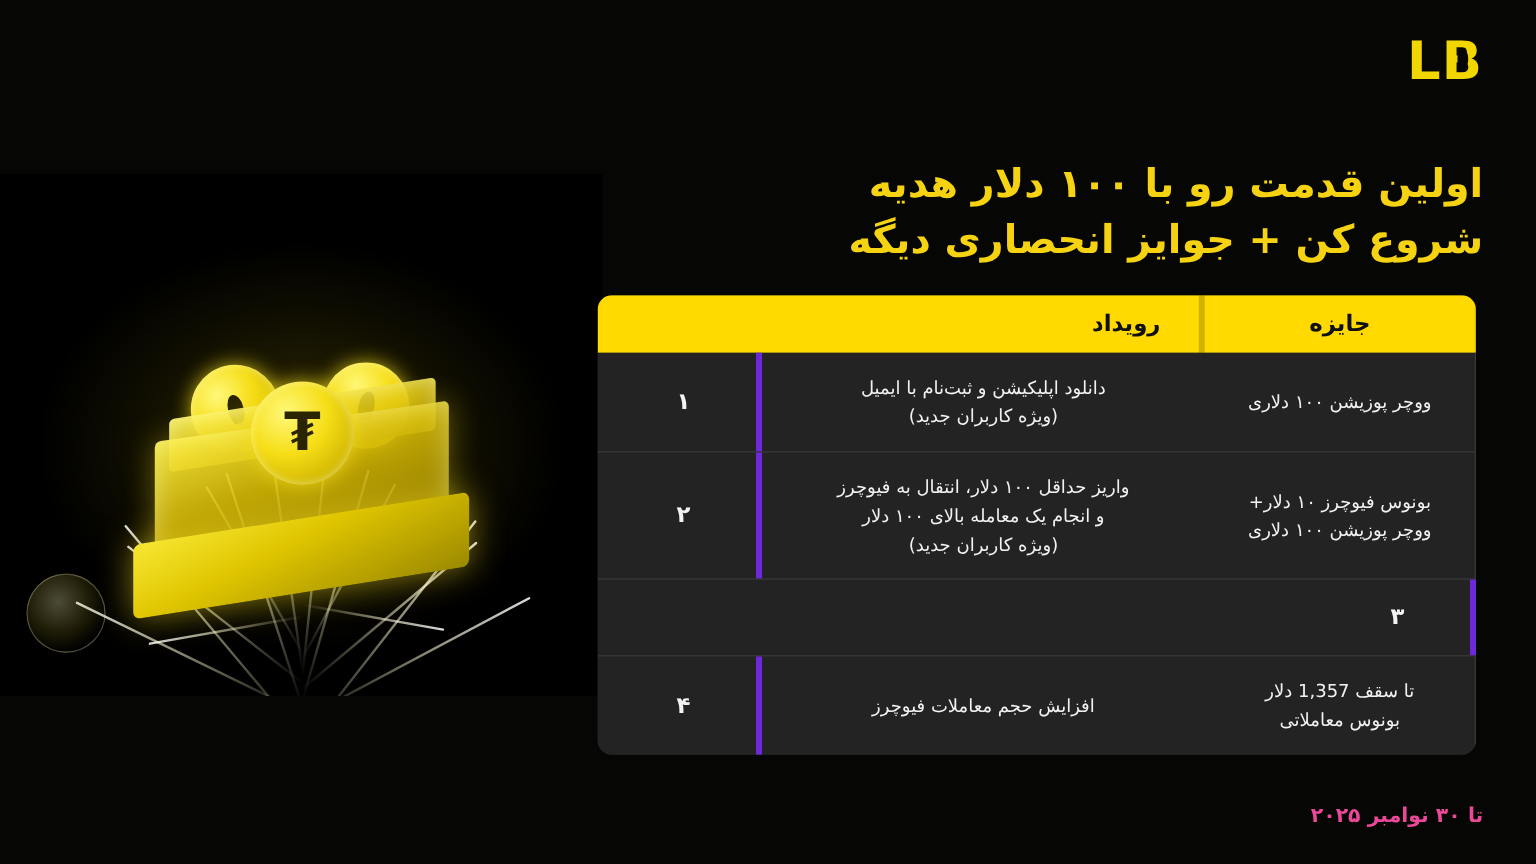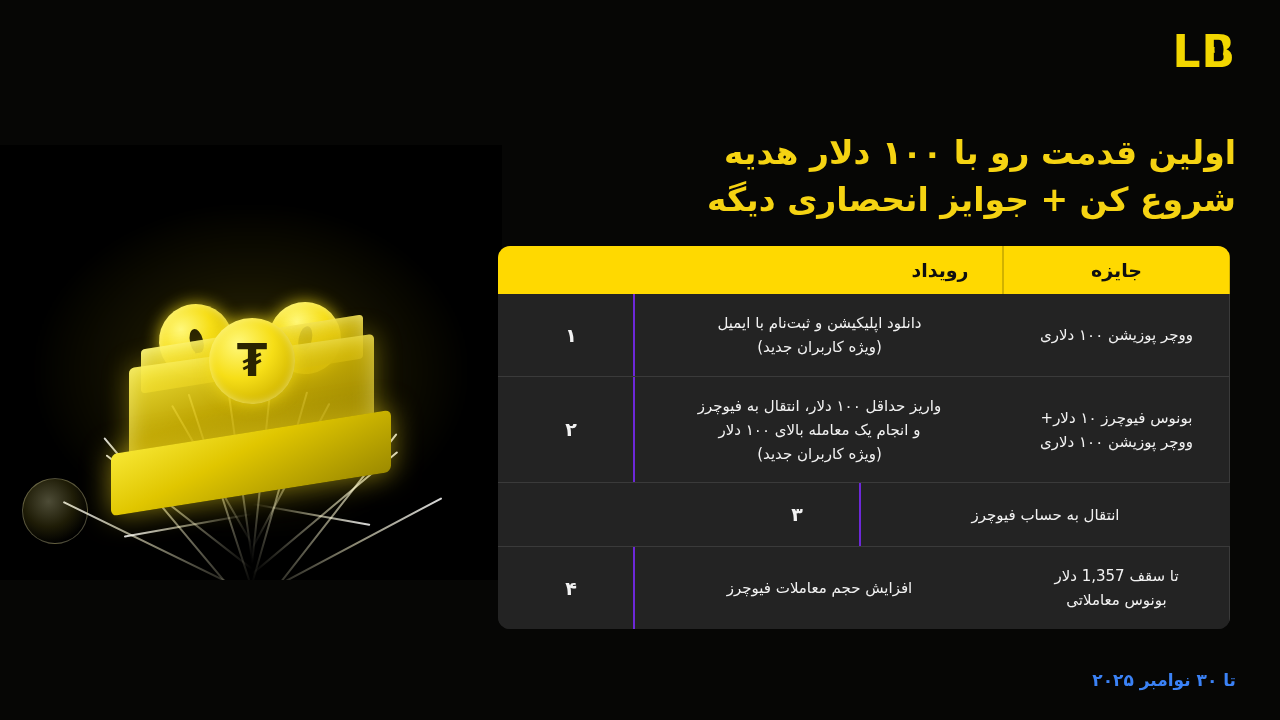--- a/index.html
+++ b/index.html
@@ -211,40 +211,40 @@
   }
   #promo-table .tbody .tr:first-child { border-top: none; }
   #promo-table .td {
     display: flex; align-items: center; justify-content: center;
     text-align: center;
     color: #f2f2f2;
     font-size: 15px;
     line-height: 1.6;
     padding: 14px 12px;
   }
-  #promo-table .col-event  { width: 126px; border-right: 2px solid #6d28d9; }
+  #promo-table .col-event  { width: 126px; border-right: 5px solid #6d28d9; }
   #promo-table .col-task   { width: 369px; }
   #promo-table .col-prize  { width: 226px; border-right: 1px solid #3a3a3a; }
   #promo-table .thead .col-event { border-right-color: rgba(0,0,0,0.18); }
   #promo-table .thead .col-prize { border-right-color: rgba(0,0,0,0.18); }
   #promo-table .td-event {
     font-size: 19px;
     font-weight: 700;
   }
   #promo-table .r1 .td { min-height: 82px; }
   #promo-table .r2 .td { min-height: 105px; }
   #promo-table .r3 .td { min-height: 63px; }
   #promo-table .r4 .td { min-height: 82px; }
   #promo-table .cell-text { display: block; }
 
   
   #footer-date {
     position: absolute;
     right: 44px; bottom: 30px;
-    color: #3b82f6;
+    color: #ec4899;
     font-size: 17px;
     font-weight: 700;
     text-align: right;
   }
 </style>
 </head>
 <body>
 
 <div id="stage">
 
@@ -329,25 +329,20 @@
           <div>
             <span class="cell-text">واریز حداقل ۱۰۰ دلار، انتقال به فیوچرز</span>
             <span class="cell-text">و انجام یک معامله بالای ۱۰۰ دلار</span>
             <span class="cell-text">(ویژه کاربران جدید)</span>
           </div>
         </div>
         <div class="td td-event col-event">۲</div>
       </div>
 
       <div class="tr r3">
-        <div class="td col-task">
-          <div>
-            <span class="cell-text">انتقال به حساب فیوچرز</span>
-          </div>
-        </div>
         <div class="td td-event col-event">۳</div>
       </div>
 
       <div class="tr r4">
         <div class="td col-prize">
           <div>
             <span class="cell-text">تا سقف 1,357 دلار</span>
             <span class="cell-text">بونوس معاملاتی</span>
           </div>
         </div>

